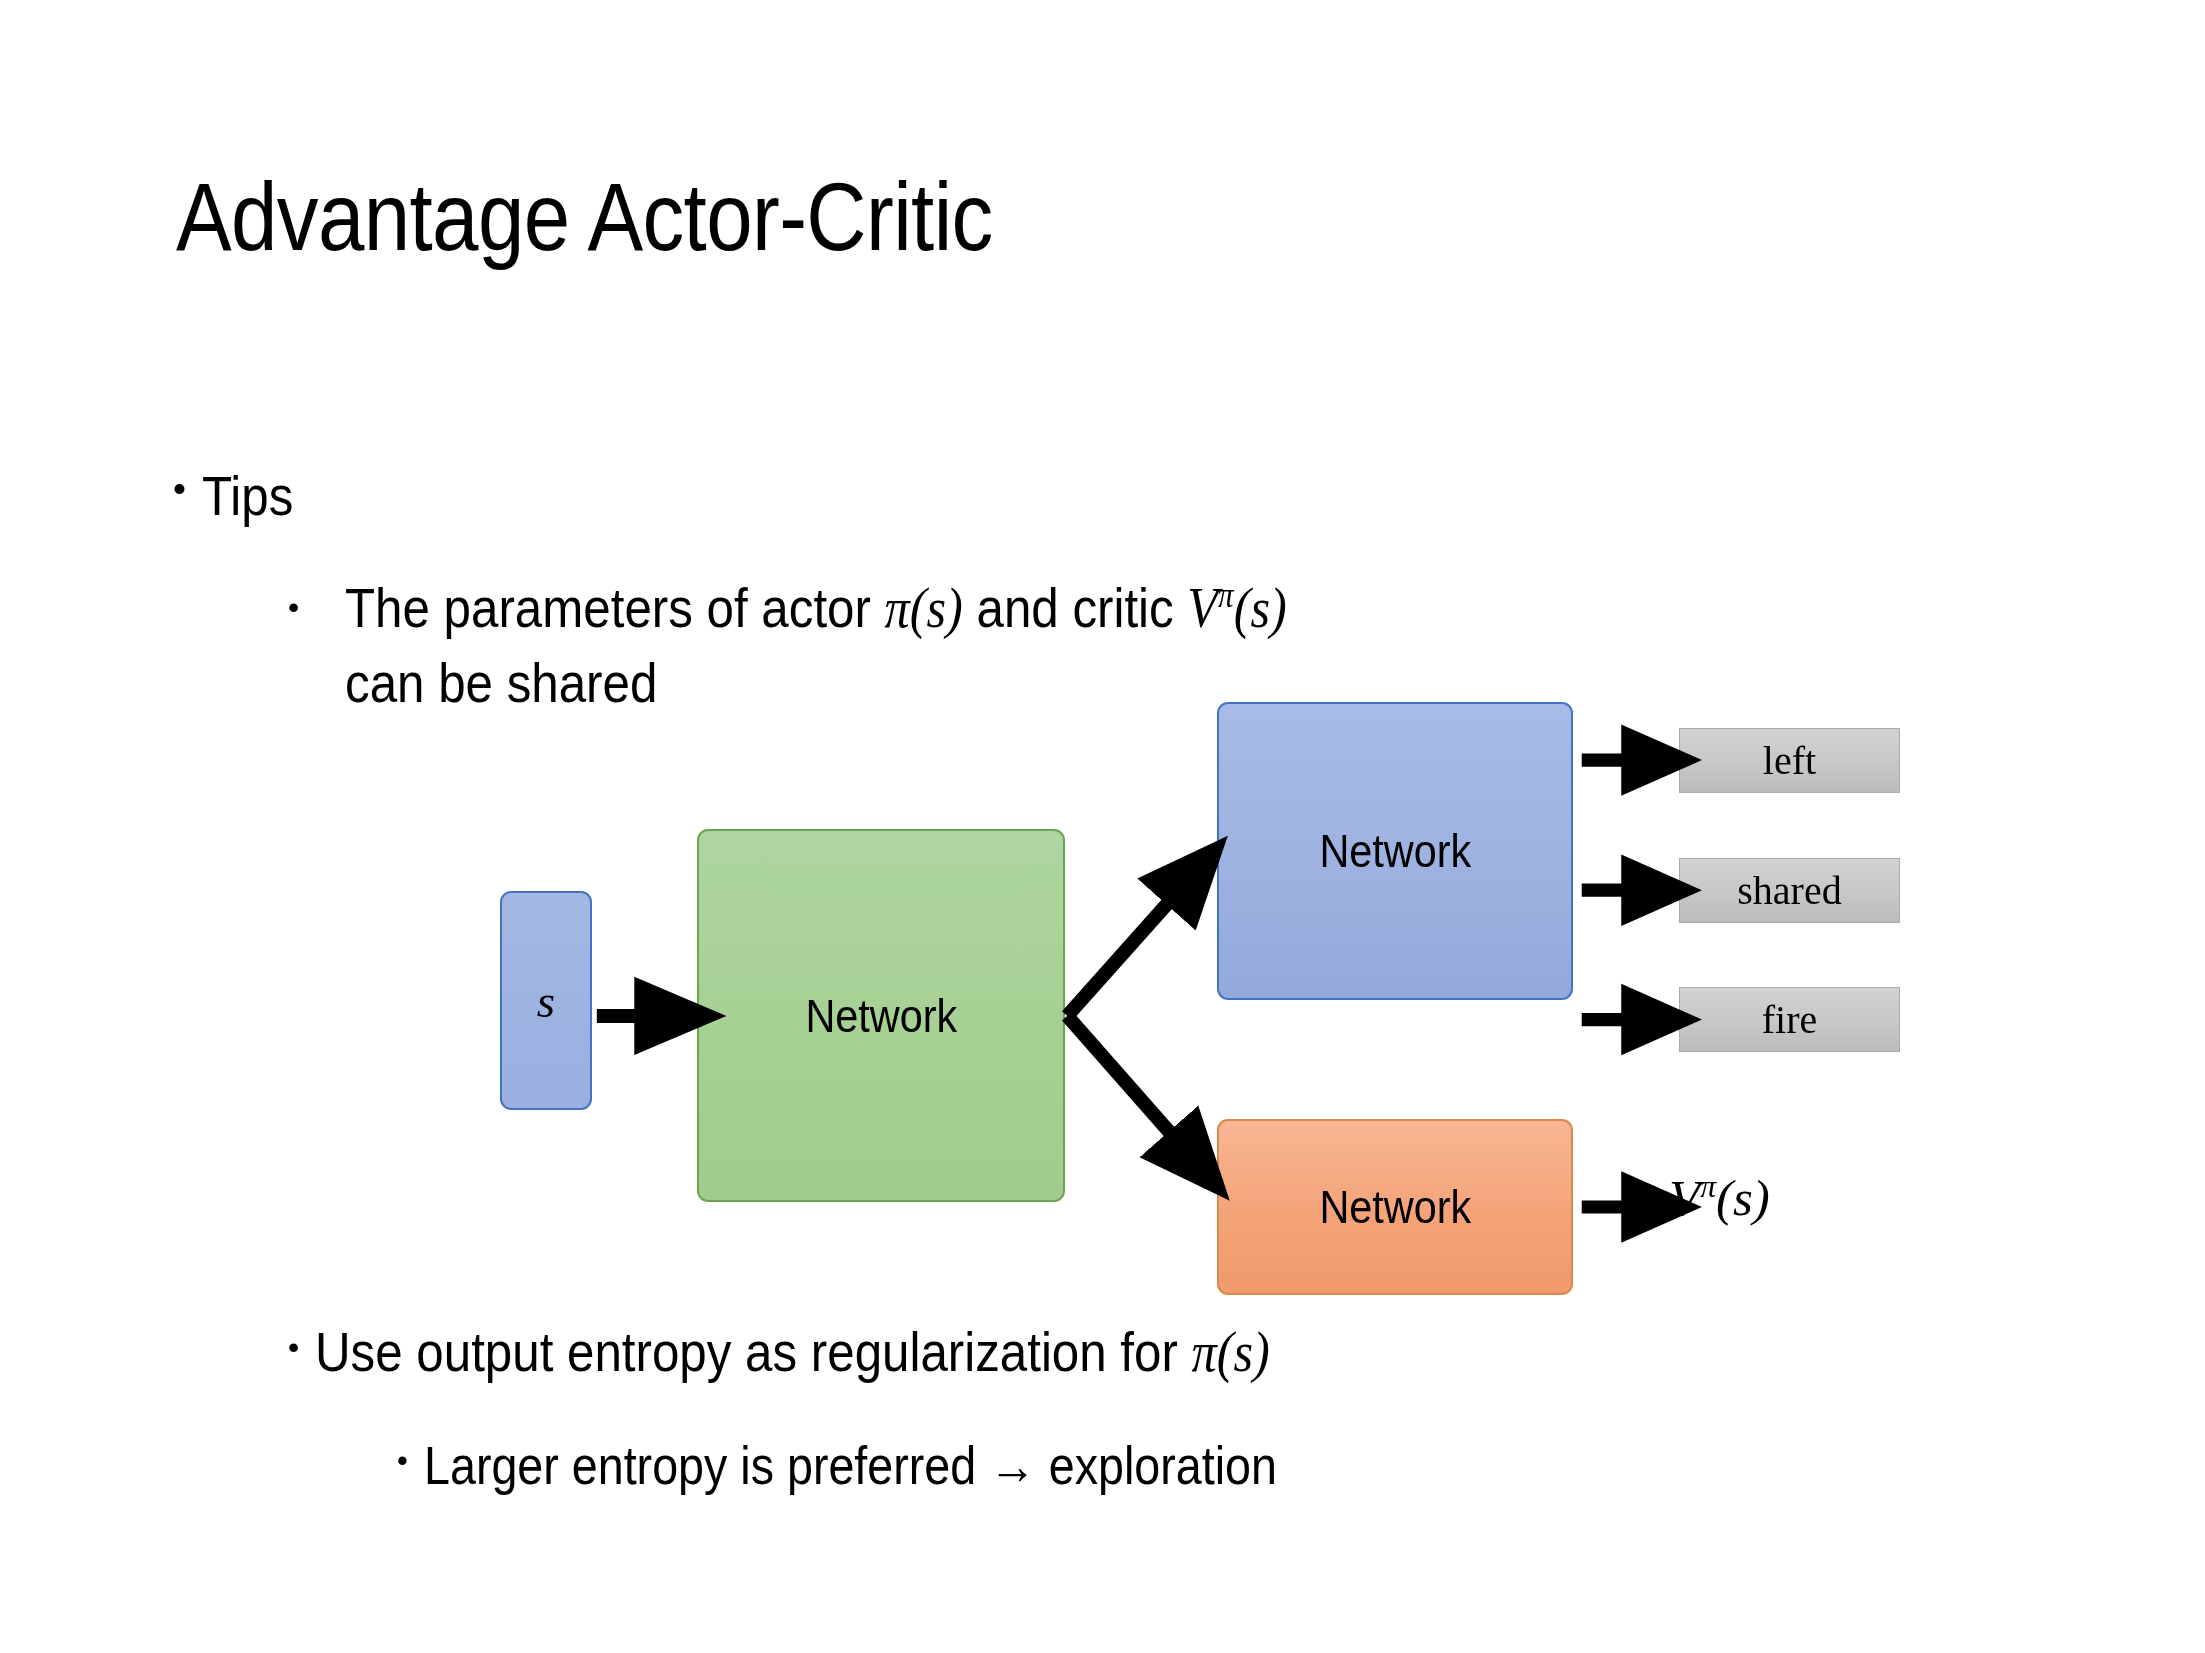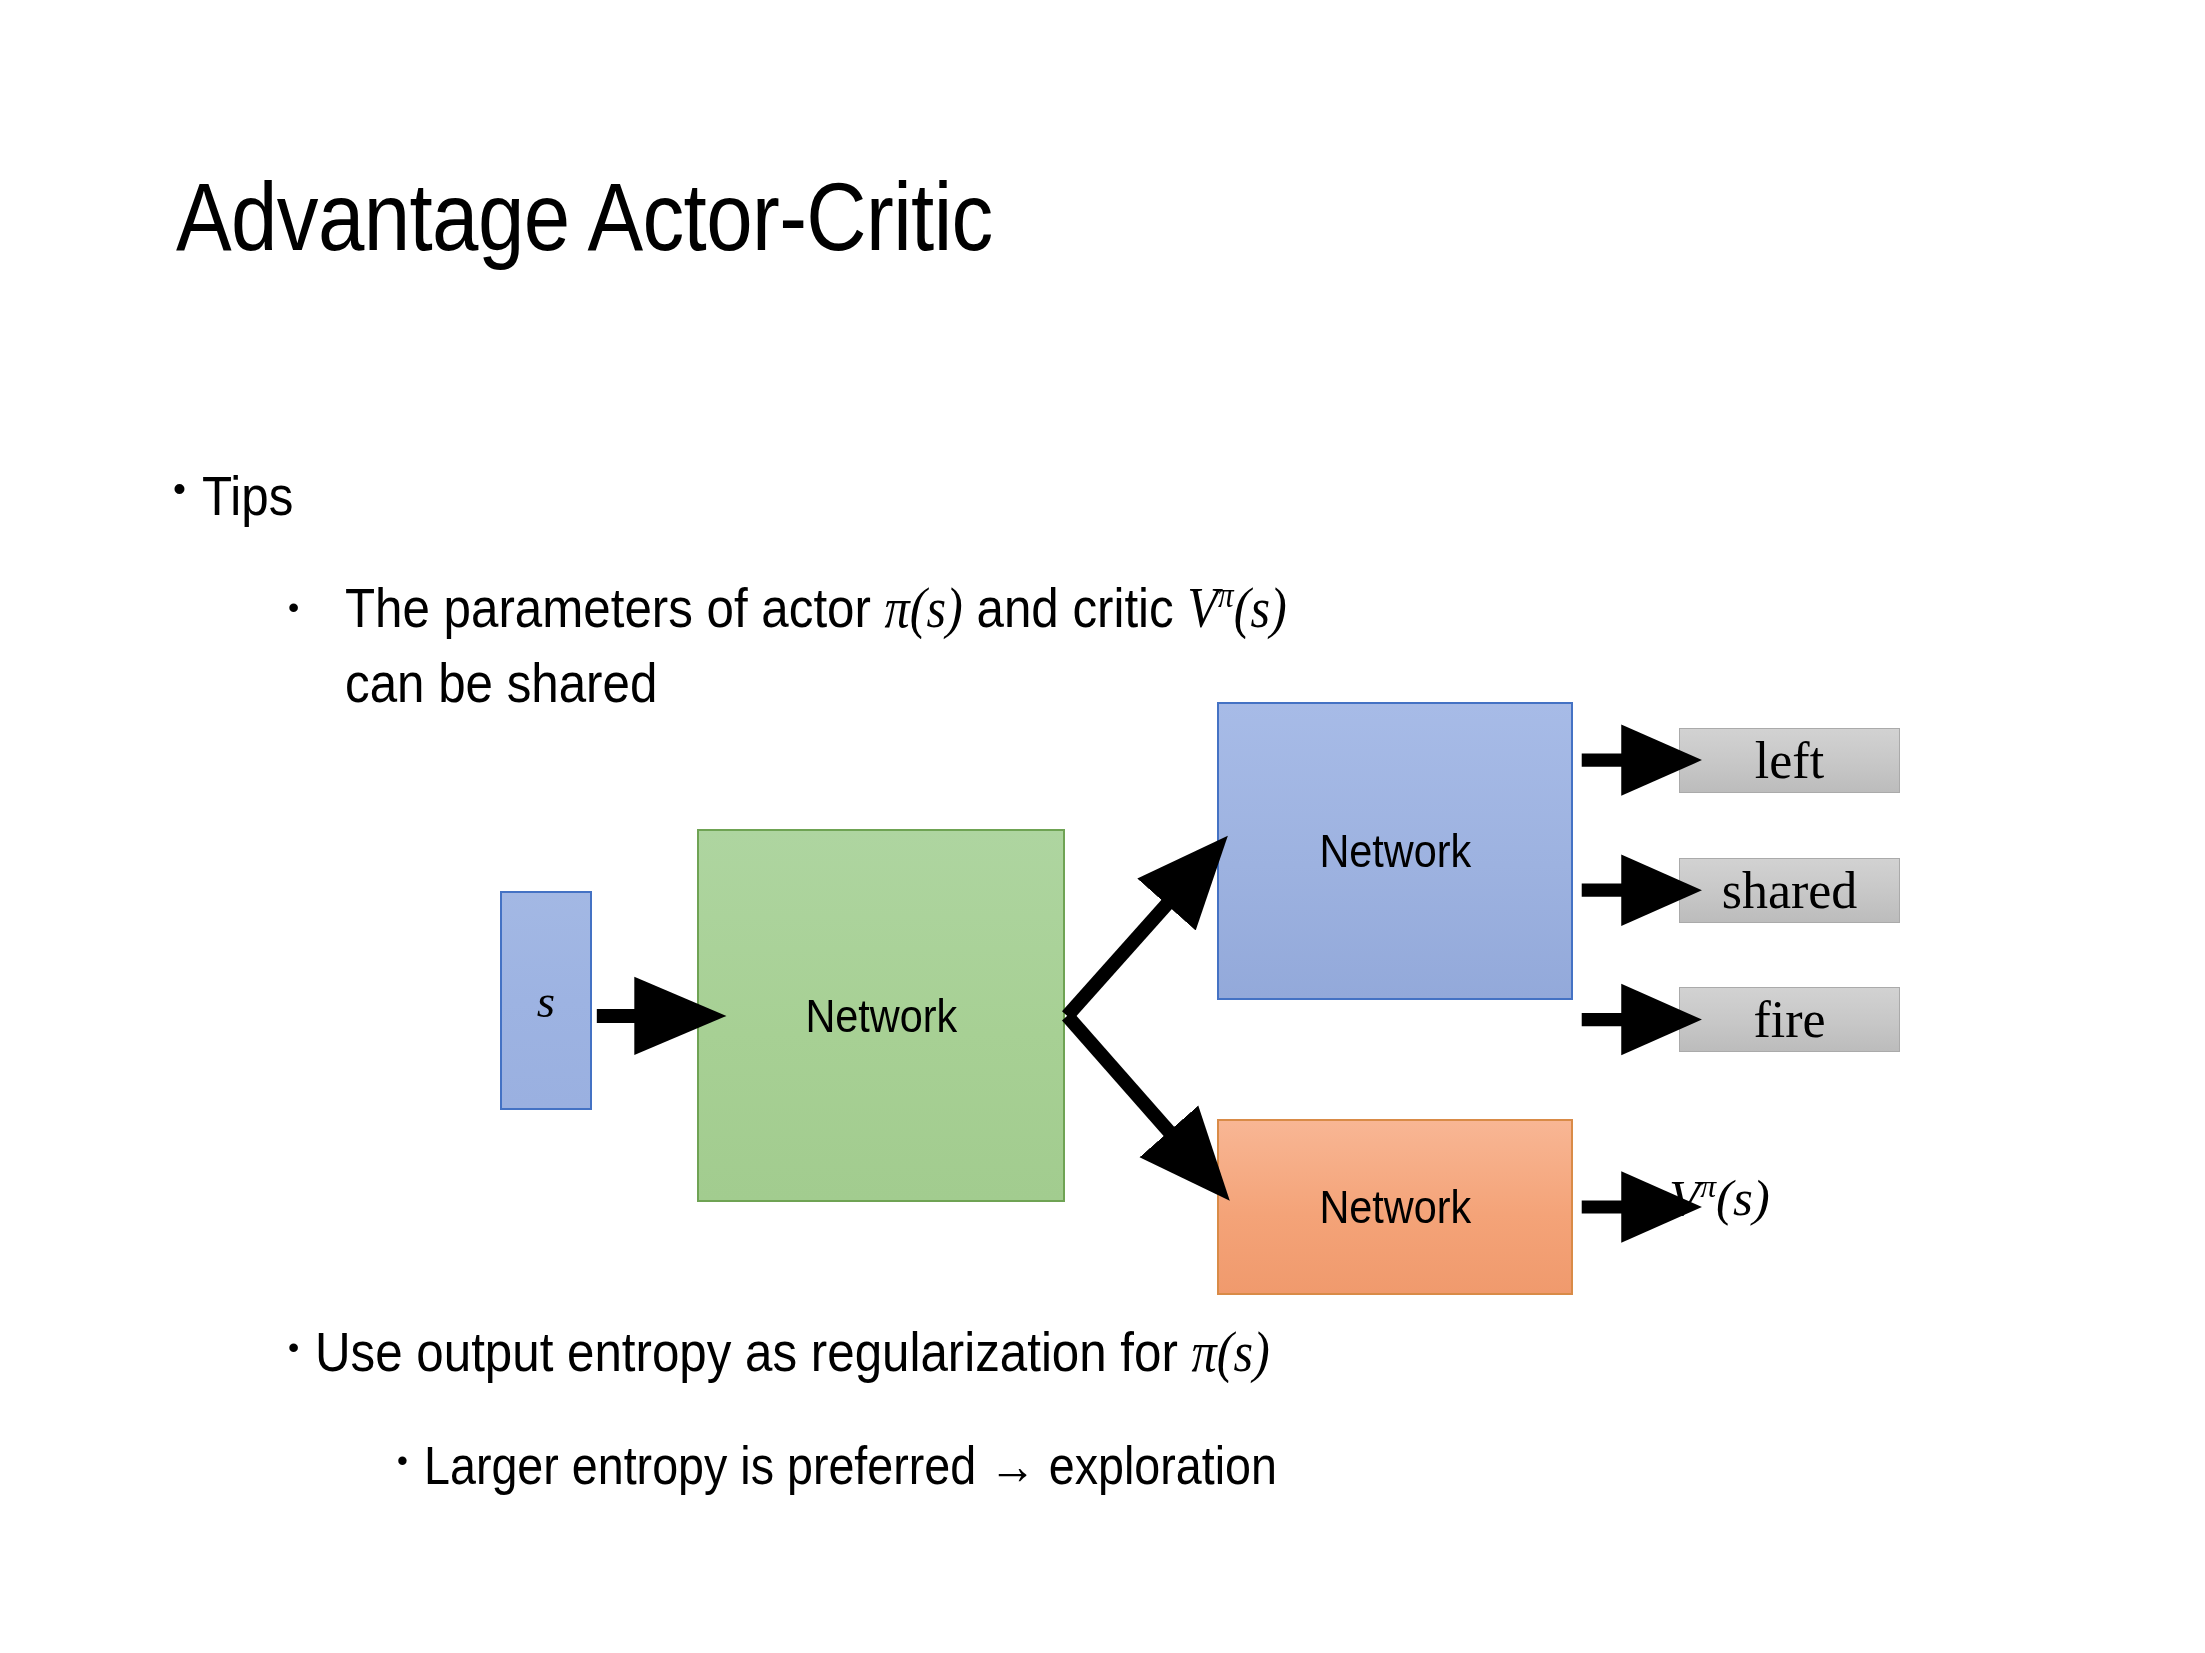--- a/index.html
+++ b/index.html
@@ -121,20 +121,21 @@
     pointer-events: none;
   }
   .node {
     position: absolute;
     box-sizing: border-box;
     display: flex;
     align-items: center;
     justify-content: center;
     font-size: 46px;
     color: #000;
+    border-radius: 11px;
   }
   .node .lbl {
     display: inline-block;
     transform: scaleX(0.9);
     white-space: nowrap;
   }
 
   #node-s {
     left: 500px; top: 891px; width: 92px; height: 219px;
     background: linear-gradient(to bottom, #a3b8e4 0%, #9db3e2 50%, #9ab0e0 100%);
@@ -167,21 +168,21 @@
 
   .outbox {
     position: absolute;
     box-sizing: border-box;
     display: flex;
     align-items: center;
     justify-content: center;
     background: linear-gradient(to bottom, #d2d2d2 0%, #c7c7c7 55%, #bcbcbc 100%);
     border: 1.5px solid #aaaaaa;
     font-family: "Liberation Serif", serif;
-    font-size: 52px;
+    font-size: 40px;
     color: #000;
     width: 221px;
     height: 65px;
   }
   #out-left  { left: 1679px; top: 728px; }
   #out-right { left: 1679px; top: 858px; }
   #out-fire  { left: 1679px; top: 987px; }
 
   #vpi-out {
     position: absolute;

